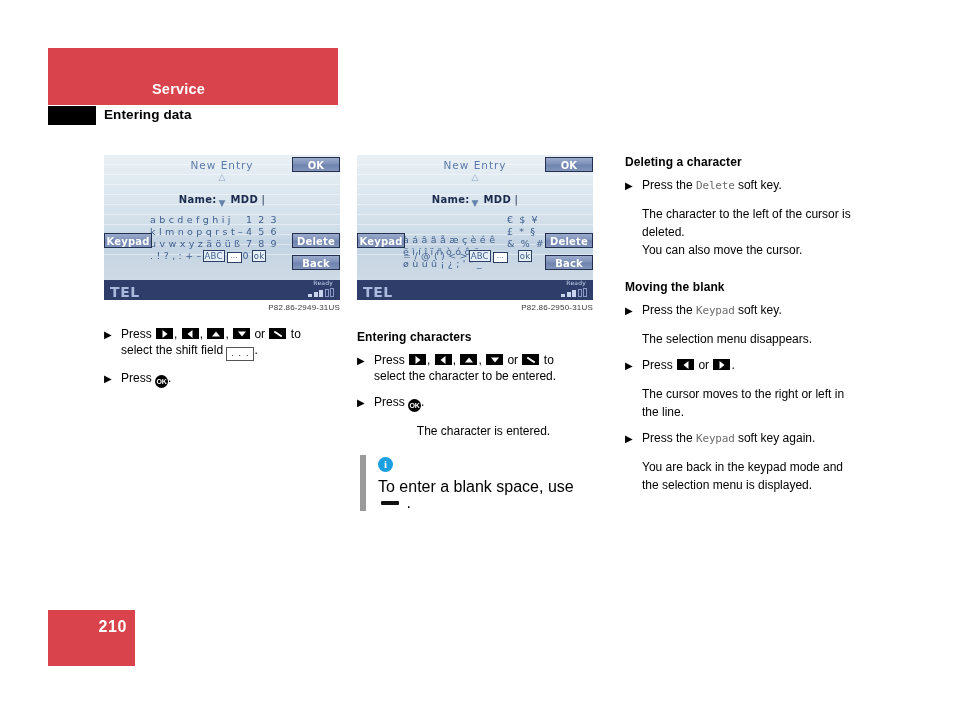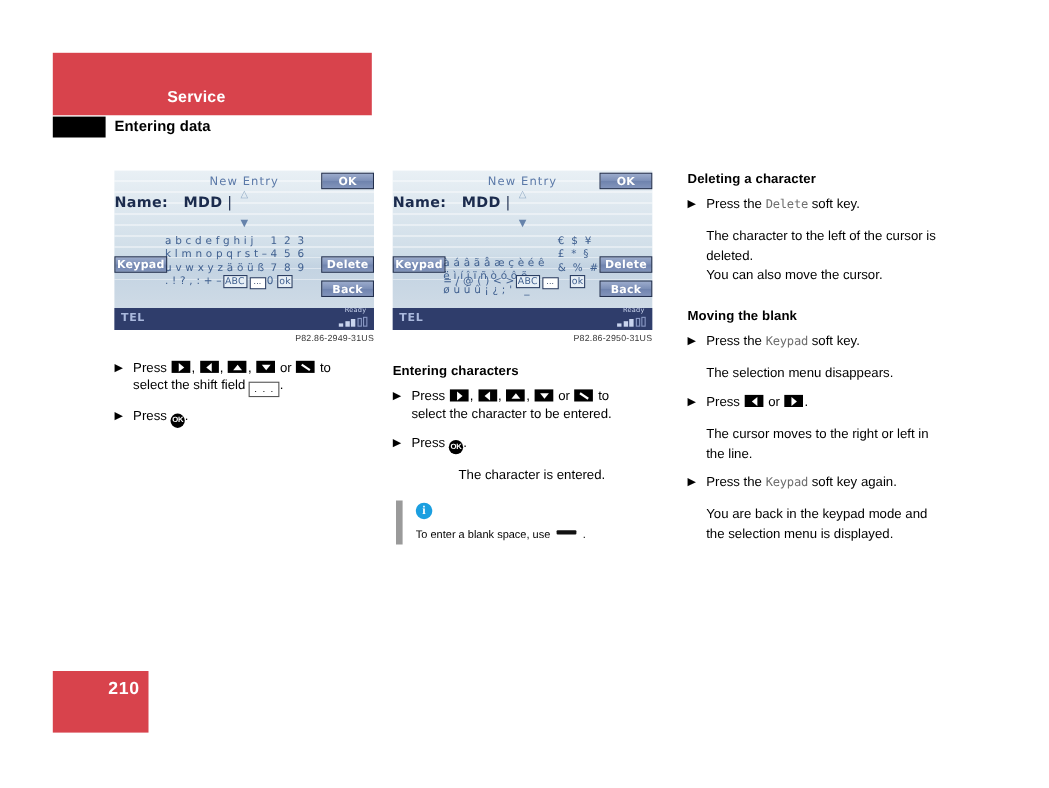--- a/index.html
+++ b/index.html
@@ -95,23 +95,23 @@
     font-size: 10.5px;
     color: #5b79a8;
     letter-spacing: 1px;
   }
   .scr-uparrow {
     position: absolute; left: 0; right: 0; top: 18px;
     text-align: center; font-size: 9px; color: #8fa9c4;
     line-height: 9px;
   }
   .scr-namerow {
-    position: absolute; left: 0; right: 0; top: 22px;
-    text-align: left;
-    font-size: 13px; color: #1b2b4d;
+    position: absolute; left: 0; right: 0; top: 39px;
+    text-align: center;
+    font-size: 10px; color: #1b2b4d;
     font-weight: bold;
     letter-spacing: 0.3px;
   }
   .scr-namerow .lbl { margin-right: 14px; }
   .scr-namerow .cursor { font-weight: normal; }
   .scr-downarrow {
     position: absolute; left: 0; right: 0; top: 44px;
     text-align: center; font-size: 9px; color: #6683ab;
     line-height: 9px;
   }
@@ -179,21 +179,21 @@
   .sk-keypad { left: 0;   top: 78px; width: 48px; }
 
   .scr-statusbar {
     position: absolute;
     left: 0; right: 0; bottom: 0;
     height: 20px;
     background: #2f3d6b;
   }
   .scr-statusbar .tel {
     position: absolute; left: 6px; top: 4px;
-    color: #aab9dd; font-size: 10px; font-weight: bold;
+    color: #aab9dd; font-size: 14px; font-weight: bold;
     letter-spacing: 0.6px;
   }
   .scr-statusbar .ready {
     position: absolute; right: 7px; top: -1px;
     color: #c9d4ee; font-size: 6px;
     letter-spacing: 0.2px;
   }
   .sig-bars {
     position: absolute; right: 6px; top: 8px;
     display: flex; align-items: flex-end; gap: 1.5px;
@@ -333,21 +333,21 @@
     border-radius: 50%;
     background: #1b9fe0;
     color: #ffffff;
     font-size: 11px;
     font-weight: bold;
     font-family: "Liberation Serif", serif;
     line-height: 15px;
     text-align: center;
     margin-bottom: 7px;
   }
-  .note-text { font-size: 10px; line-height: 16px; }
+  .note-text { font-size: 16px; line-height: 16px; }
 </style>
 </head>
 <body>
 
 <div id="header-band">
   <div id="header-chapter">Service</div>
 </div>
 <div id="header-rule"></div>
 <div id="header-black-box"></div>
 <div id="header-section">Entering data</div>

